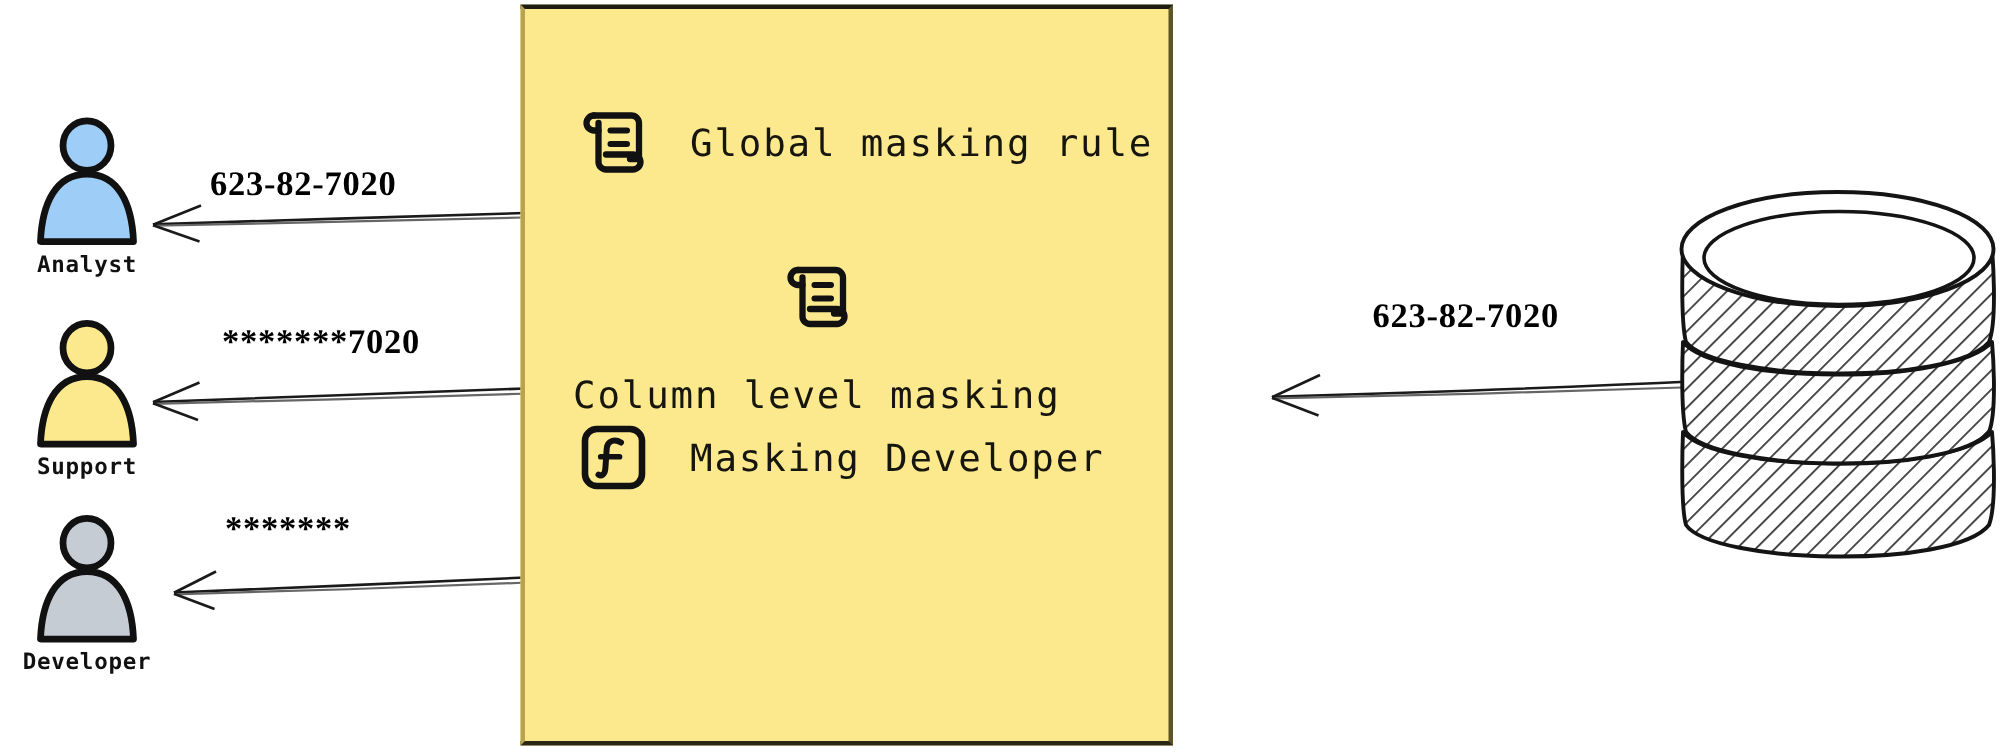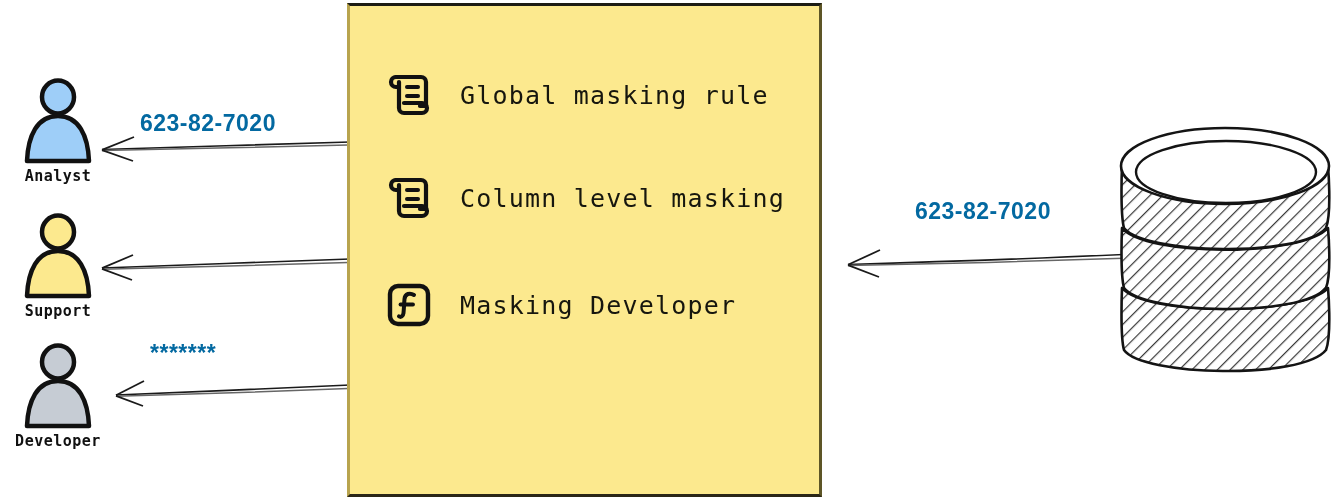--- a/index.html
+++ b/index.html
@@ -34,40 +34,40 @@
     font-weight: 700;
     color: #111111;
     letter-spacing: 0.5px;
     margin-top: 1px;
     white-space: nowrap;
   }
 
   
   .flow-label {
     position: absolute;
-    font-family: Liberation Sans, sans-serif;
+    font-family: Liberation Serif, serif;
     font-size: 23px;
     font-weight: 700;
-    color: #0369a1;
+    color: #000000;
     letter-spacing: 0.5px;
     white-space: nowrap;
   }
 
   
   .arrow-svg {
     position: absolute;
     overflow: visible;
   }
 
   
   #policy-card {
     position: absolute;
     left: 347px;
     top: 3px;
-    width: 475px;
+    width: 435px;
     height: 494px;
     background: #fce98e;
     border-top: 3px solid #1c1c14;
     border-left: 3px solid #b8a44e;
     border-right: 3px solid #5d5526;
     border-bottom: 3px solid #2b2717;
     box-sizing: border-box;
   }
   .policy-row {
     position: absolute;
@@ -132,20 +132,21 @@
   </div>
 
   <div class="flow-label" style="left:140px; top:110px;">623-82-7020</div>
   <svg class="arrow-svg" style="left:96px; top:128px;" width="256" height="34" viewBox="0 0 256 34">
     <path d="M254 14 C 180 16.5 80 19 6 21.5" fill="none" stroke="#1a1a1a" stroke-width="1.7"></path>
     <path d="M252 17 C 178 19 78 21 6 22.5" fill="none" stroke="#666666" stroke-width="1.5"></path>
     <path d="M6 21.8 L 38 9" fill="none" stroke="#1a1a1a" stroke-width="1.8"></path>
     <path d="M6 22.2 L 37 33" fill="none" stroke="#1a1a1a" stroke-width="1.8"></path>
   </svg>
 
+  <div class="flow-label" style="left:148px; top:215px;">*******7020</div>
   <svg class="arrow-svg" style="left:96px; top:248px;" width="256" height="34" viewBox="0 0 256 34">
     <path d="M254 11 C 180 14 80 17 6 20" fill="none" stroke="#1a1a1a" stroke-width="1.7"></path>
     <path d="M252 14.5 C 178 17 78 19.5 6 21.2" fill="none" stroke="#666666" stroke-width="1.5"></path>
     <path d="M6 20.2 L 37 7" fill="none" stroke="#1a1a1a" stroke-width="1.8"></path>
     <path d="M6 20.8 L 36 32" fill="none" stroke="#1a1a1a" stroke-width="1.8"></path>
   </svg>
 
   <div class="flow-label" style="left:150px; top:340px;">*******</div>
   <svg class="arrow-svg" style="left:110px; top:375px;" width="242" height="34" viewBox="0 0 242 34">
     <path d="M240 10 C 170 13.5 78 17 6 20" fill="none" stroke="#1a1a1a" stroke-width="1.7"></path>
@@ -162,21 +163,21 @@
           <path d="M13 8 h25 a5 5 0 0 1 5 5 v24 h-6" fill="none" stroke="#111111" stroke-width="4.2" stroke-linecap="round" stroke-linejoin="round"></path>
           <path d="M13 8 a5 5 0 0 0 -5 5 a5 5 0 0 0 5 5 h3" fill="none" stroke="#111111" stroke-width="4.2" stroke-linecap="round" stroke-linejoin="round"></path>
           <path d="M16 13 v26 a5 5 0 0 0 5 5 h18 a5 5 0 0 0 0 -10 h-18" fill="none" stroke="#111111" stroke-width="4.2" stroke-linecap="round" stroke-linejoin="round"></path>
           <line x1="24" y1="18" x2="35" y2="18" stroke="#111111" stroke-width="4" stroke-linecap="round"></line>
           <line x1="24" y1="27" x2="35" y2="27" stroke="#111111" stroke-width="4" stroke-linecap="round"></line>
         </svg>
       </span>
       <span class="policy-text">Global masking rule</span>
     </div>
 
-    <div class="policy-row" style="top:165px;">
+    <div class="policy-row" style="top:165px;flex-direction:column;">
       <span class="policy-icon">
         <svg width="52" height="52" viewBox="0 0 52 52">
           <path d="M13 8 h25 a5 5 0 0 1 5 5 v24 h-6" fill="none" stroke="#111111" stroke-width="4.2" stroke-linecap="round" stroke-linejoin="round"></path>
           <path d="M13 8 a5 5 0 0 0 -5 5 a5 5 0 0 0 5 5 h3" fill="none" stroke="#111111" stroke-width="4.2" stroke-linecap="round" stroke-linejoin="round"></path>
           <path d="M16 13 v26 a5 5 0 0 0 5 5 h18 a5 5 0 0 0 0 -10 h-18" fill="none" stroke="#111111" stroke-width="4.2" stroke-linecap="round" stroke-linejoin="round"></path>
           <line x1="24" y1="18" x2="35" y2="18" stroke="#111111" stroke-width="4" stroke-linecap="round"></line>
           <line x1="24" y1="27" x2="35" y2="27" stroke="#111111" stroke-width="4" stroke-linecap="round"></line>
         </svg>
       </span>
       <span class="policy-text">Column level masking</span>

